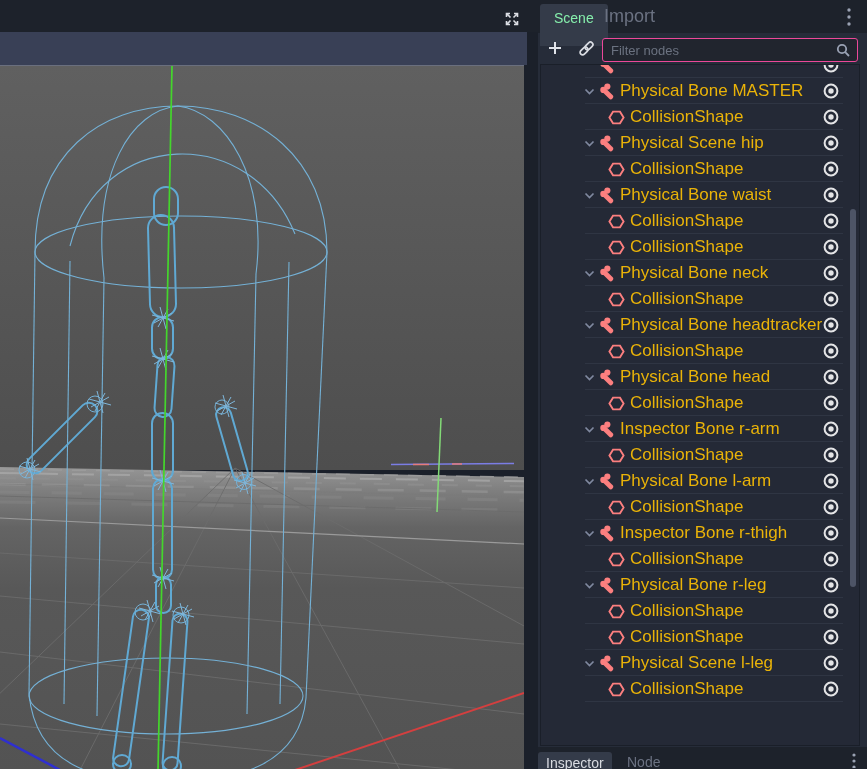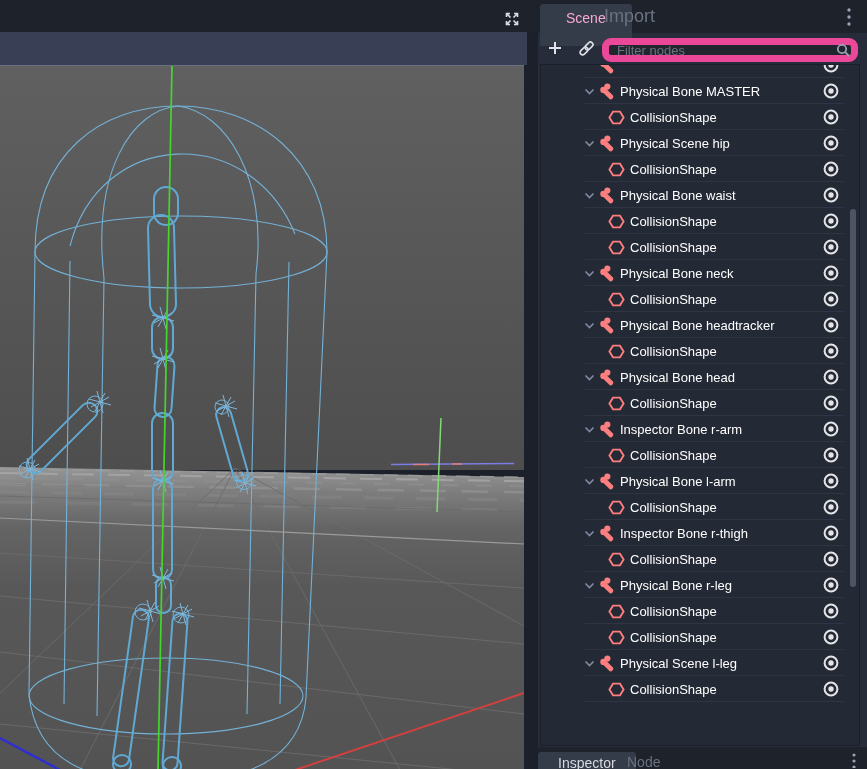--- a/index.html
+++ b/index.html
@@ -7,50 +7,50 @@
          font-family:"Liberation Sans","DejaVu Sans",sans-serif;-webkit-font-smoothing:antialiased}
   
   .vp-topbar{position:absolute;left:0;top:0;width:538px;height:32px;background:#1d222b}
   .expand-btn{position:absolute;left:500px;top:8px;width:24px;height:22px;background:none;border:none;padding:2px;cursor:pointer}
   .vp-toolbar{position:absolute;left:0;top:32px;width:527px;height:33px;background:#394056}
   .viewport{position:absolute;left:0;top:65px;width:524px;height:704px;border-top:1px solid #6a6f7e;box-sizing:content-box}
   .viewport svg{display:block}
   
   .dock{position:absolute;left:538px;top:0;width:329px;height:769px;background:#262c39}
   .dock-tabbar{position:absolute;left:0;top:0;width:100%;height:33px;background:#1d222b}
-  .tab-active{position:absolute;left:2px;top:4px;height:42px;line-height:29px;padding:0 26px;
-              background:#343b49;color:#f9a8d4;font-size:14px;border-radius:3px 3px 0 0;cursor:default}
+  .tab-active{position:absolute;left:2px;top:4px;height:42px;line-height:29px;padding:0 14px;
+              background:#343b49;color:#86efac;font-size:14px;border-radius:3px 3px 0 0;cursor:default}
   .tab-inactive{position:absolute;left:66px;top:0;height:33px;line-height:33px;font-size:18px;color:#6b7282;cursor:pointer}
   .vdots{position:absolute;right:15px;top:7px;width:6px;height:20px;background:none;border:none;padding:0;cursor:pointer}
   .dock-toolbar{position:absolute;left:0;top:33px;width:100%;height:31px}
   .btn-plus{position:absolute;left:9px;top:7px;width:16px;height:16px;background:none;border:none;padding:0;cursor:pointer}
   .btn-link{position:absolute;left:40px;top:7px;width:17px;height:17px;background:none;border:none;padding:0;cursor:pointer}
   .filter-wrap{position:absolute;left:64px;right:9px;top:5px;height:24px}
-  .filter-wrap input{width:100%;height:100%;box-sizing:border-box;background:#21252e;border:7px solid #ec4899;
-        border-radius:9px;color:#14b8a6;font-size:13px;padding:0 26px 0 8px;outline:none;
+  .filter-wrap input{width:100%;height:100%;box-sizing:border-box;background:#21252e;border:1px solid #ec4899;
+        border-radius:3px;color:#14b8a6;font-size:13px;padding:0 26px 0 8px;outline:none;
         font-family:"Liberation Sans","DejaVu Sans",sans-serif}
   .filter-wrap input::placeholder{color:#6b7280}
   .search-ic{position:absolute;right:6px;top:4px;pointer-events:none}
   
   .tree{position:absolute;left:2px;top:64px;width:320px;height:682px;background:#242936;
         border:1px solid #1a1f29;box-sizing:border-box;overflow:hidden}
   .tree-rows{margin-top:-13px}
   .trow{position:relative;height:26px;display:flex;align-items:center;box-sizing:border-box;cursor:pointer}
   .trow::after{content:"";position:absolute;left:44px;right:16px;bottom:0;height:1px;background:#2f3543}
   .trow.bone{padding-left:43px}
   .trow.shape{padding-left:66px}
   .chev{width:13px;height:11px;display:inline-flex;flex:none}
   .nicon{width:17px;height:17px;margin:0 5px 0 1px;display:inline-flex;flex:none}
-  .nlabel{font-size:13px;color:#ffffff;white-space:nowrap}
+  .nlabel{font-size:17px;color:#eab308;white-space:nowrap}
   .eye{position:absolute;right:19px;top:4px;width:18px;height:18px;background:none;border:none;padding:0;cursor:pointer}
   .scrollbar{position:absolute;right:2px;top:1px;width:8px;height:678px}
   .scroll-thumb{position:absolute;left:1px;top:143px;width:6px;height:378px;background:#4d5466;border-radius:3px;cursor:grab}
   
   .bottom-bar{position:absolute;left:0;bottom:0;width:100%;height:22px;background:#1d222b;overflow:hidden}
-  .btab-active{position:absolute;left:0;top:5px;height:17px;background:#343b49;padding:0 20px;font-size:14px;
+  .btab-active{position:absolute;left:0;top:5px;height:17px;background:#343b49;padding:0 8px;font-size:14px;
                line-height:22px;color:#d8dbe1;border-radius:3px 3px 0 0;cursor:default}
   .btab-inactive{position:absolute;left:89px;top:5px;font-size:14px;line-height:20px;color:#6b7282;cursor:pointer}
   .bdots{position:absolute;right:10px;top:5px;width:6px;height:16px;background:none;border:none;padding:0;cursor:pointer}
 </style>
 </head>
 <body>
 
 <div class="stage">
 
   <div class="vp-topbar">

